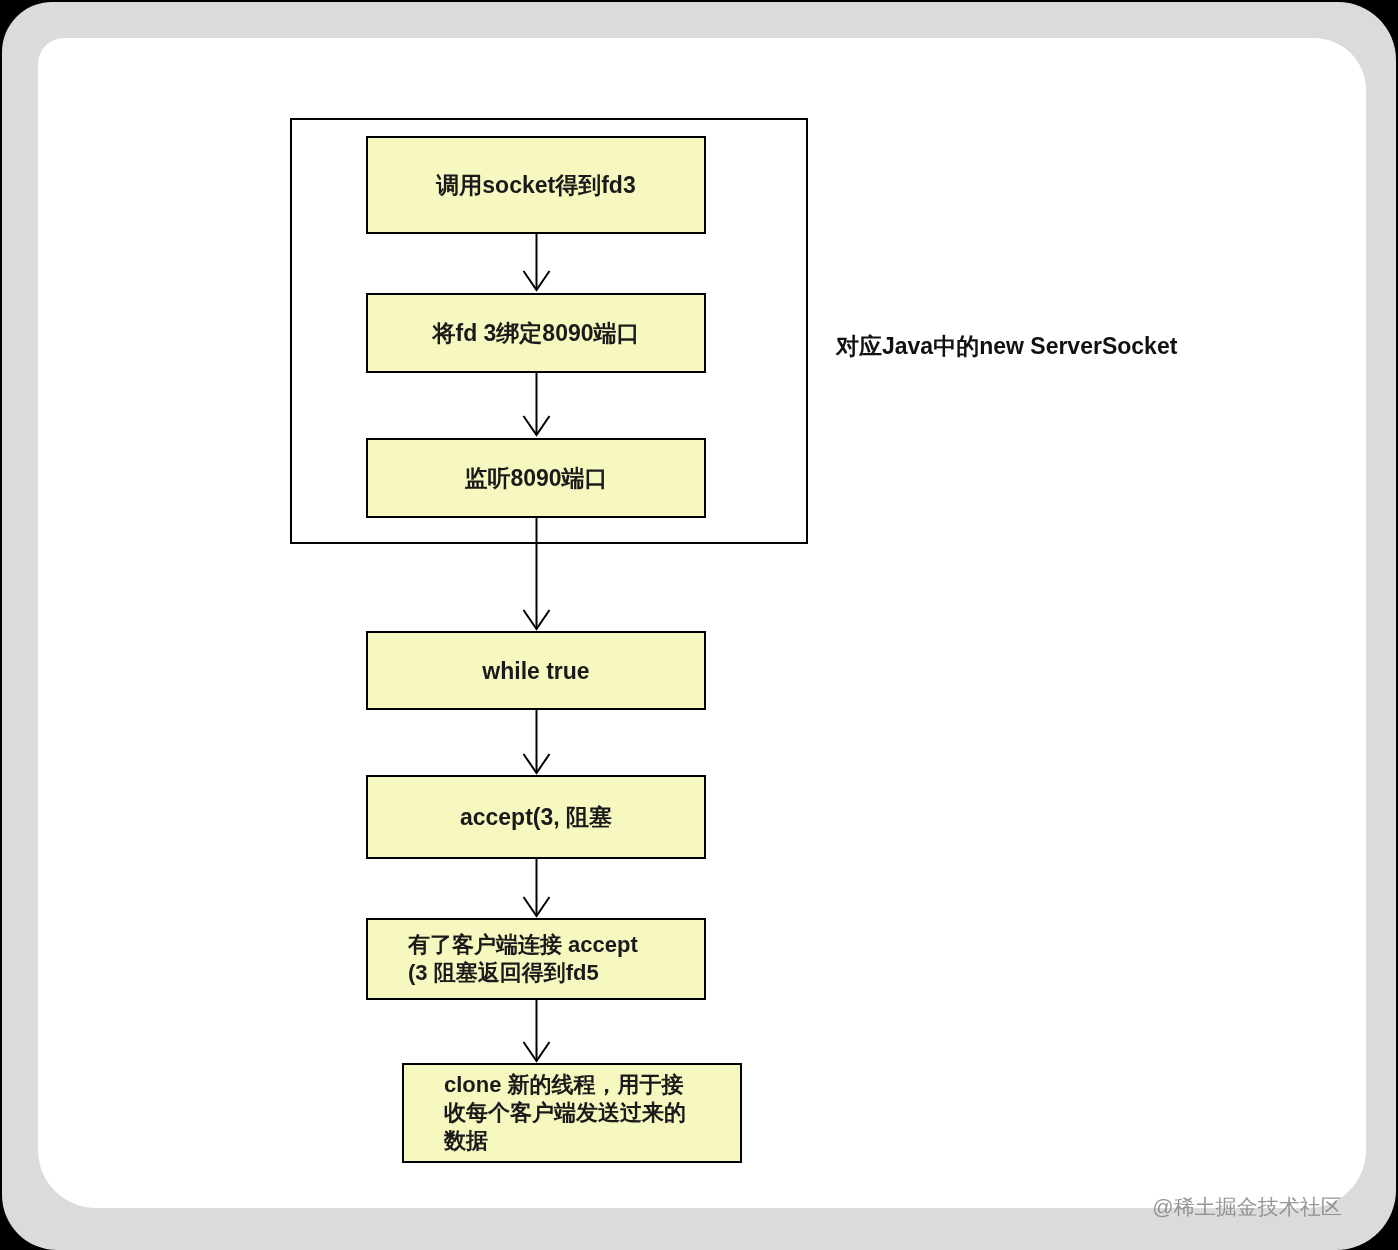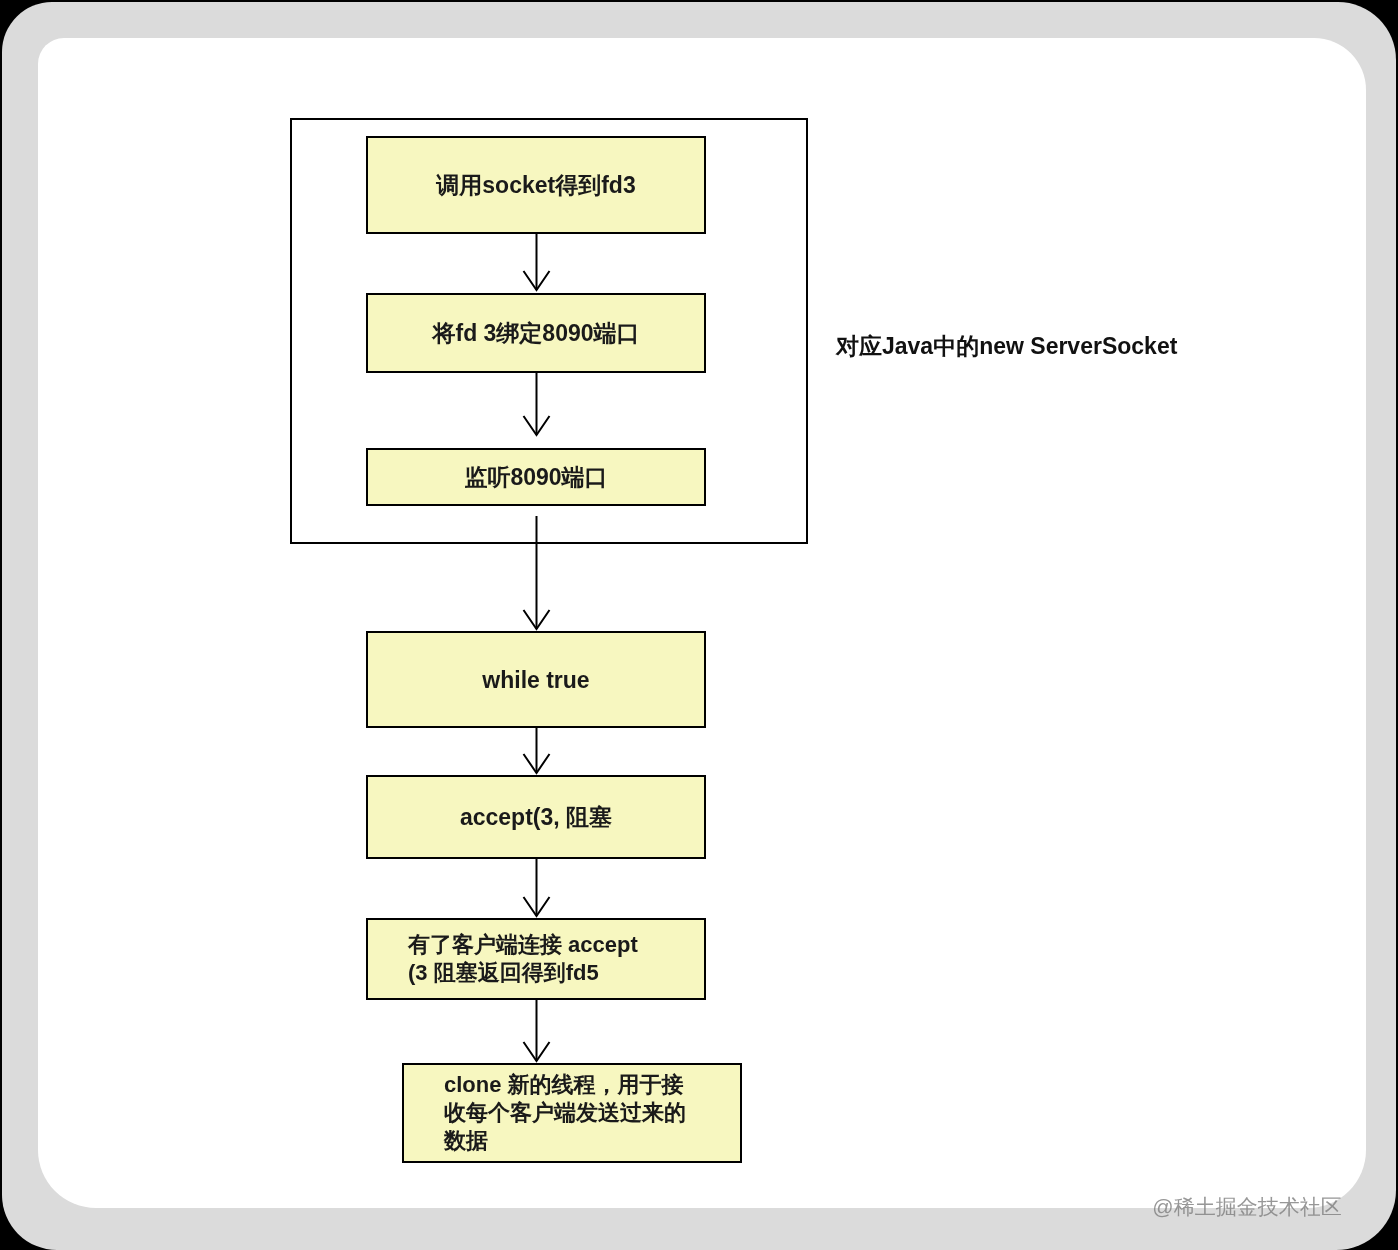--- a/index.html
+++ b/index.html
@@ -28,22 +28,22 @@
     display:flex; align-items:center; justify-content:center;
     text-align:center; font-size:23px; font-weight:600; line-height:28px;
     white-space:pre-line; color:#1a1a1a;
   }
   .node.left {
     justify-content:flex-start; text-align:left;
     padding-left:40px; padding-right:12px; font-size:22px;
   }
   .n1 { top:136px; height:98px; }
   .n2 { top:293px; height:80px;text-align:center; }
-  .n3 { top:448px; height:58px; }
-  .n4 { top:631px; height:97px; }
+  .n3 { top:438px; height:80px; }
+  .n4 { top:631px; height:79px; }
   .n5 { top:775px; height:84px; }
   .n6 { top:918px; height:82px; }
   .n7 { top:1063px; height:100px;margin-left:36px; }
   .side-note {
     position:absolute; left:836px; top:287px;
     font-size:23px; font-weight:600; color:#111; white-space:nowrap;margin-top:44px;
   }
   .watermark {
     position:absolute; left:1130px; top:1193px; width:234px;
     text-align:center; font-size:21px; font-weight:400;

